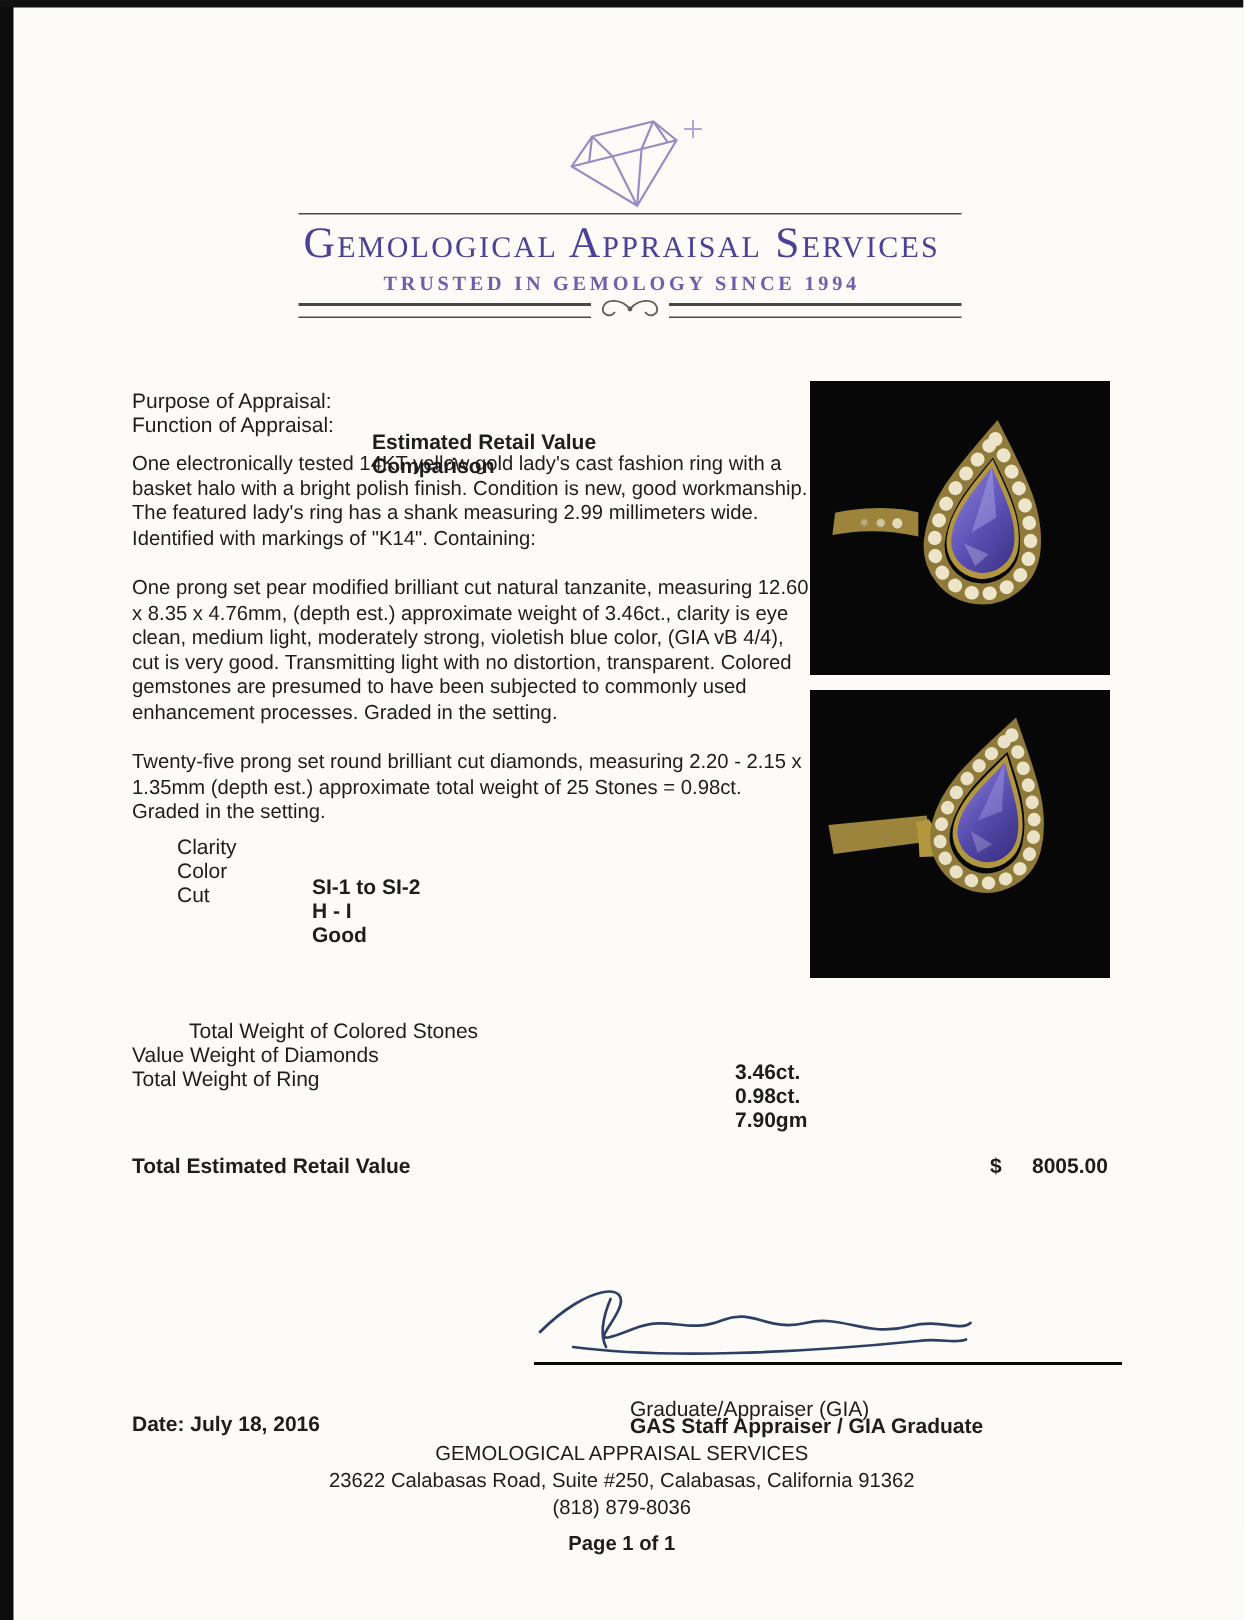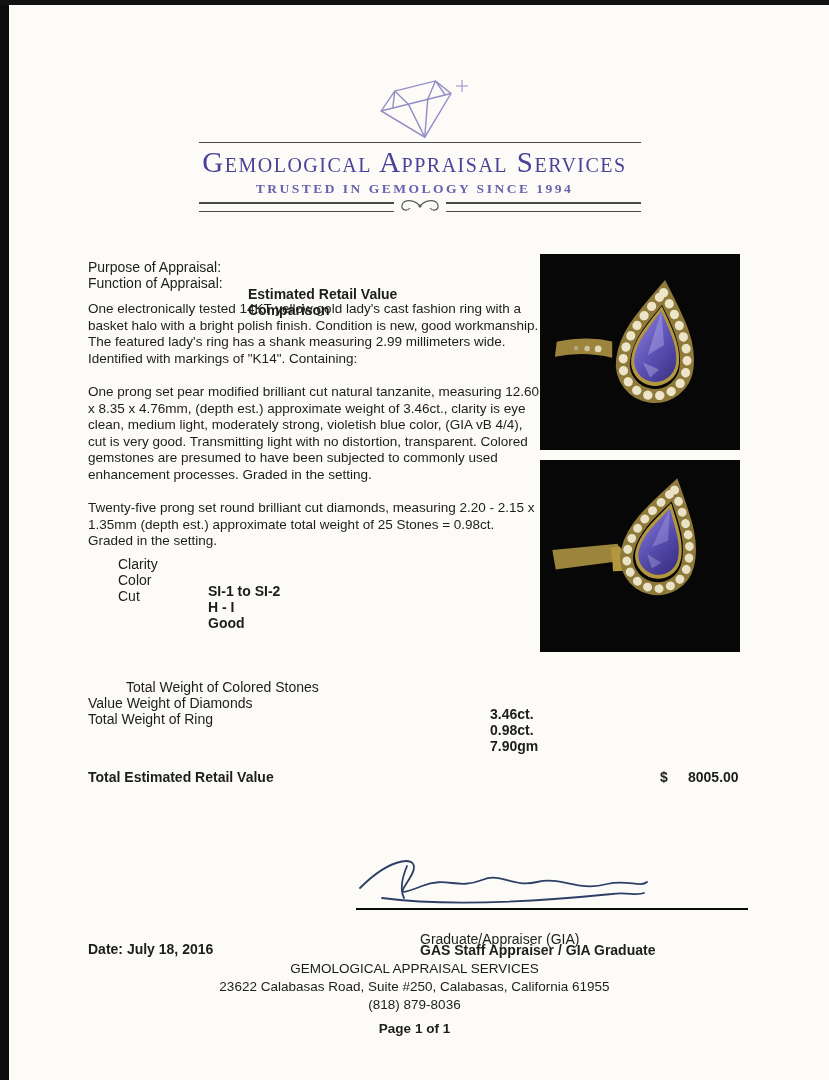--- a/index.html
+++ b/index.html
@@ -174,17 +174,17 @@
       </g>
     </svg>
   </div>
   <div class="abs sigline" style="left:356px;top:908px;width:392px;height:2px;"></div>
 
   <div class="abs val" style="left:88px;top:914px;">Date: July 18, 2016</div>
   <div class="abs val" style="left:420px;top:915px;">GAS Staff Appraiser / GIA Graduate</div>
   <div class="abs lbl italic" style="left:420px;top:931px;">Graduate/Appraiser (GIA)</div>
 
   <div class="abs center footer-txt" style="top:961px;">GEMOLOGICAL APPRAISAL SERVICES</div>
-  <div class="abs center footer-txt" style="top:979px;">23622 Calabasas Road, Suite #250, Calabasas, California 61955</div>
+  <div class="abs center footer-txt" style="top:979px;">23622 Calabasas Road, Suite #250, Calabasas, California 91362</div>
   <div class="abs center footer-txt" style="top:997px;">(818) 879-8036</div>
   <div class="abs center footer-txt" style="top:1021px;font-weight:bold;">Page 1 of 1</div>
 
 </div>
 
 </body></html>

